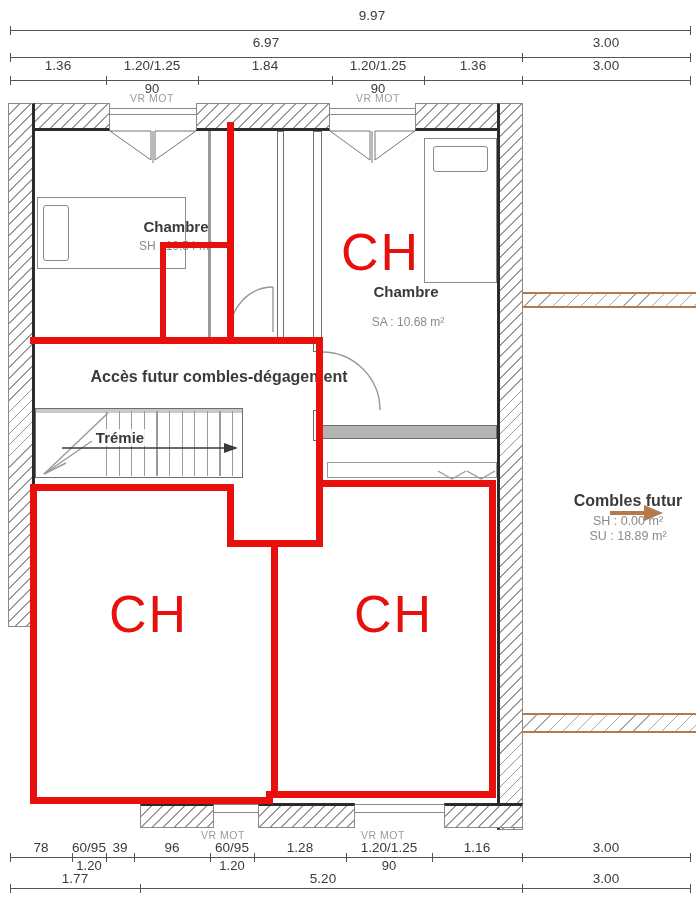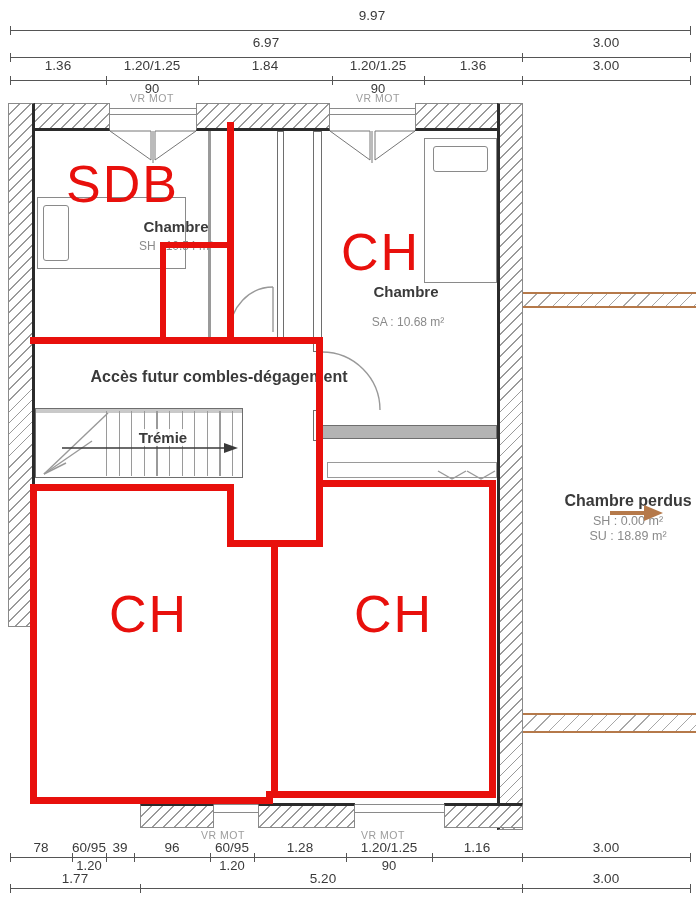--- a/index.html
+++ b/index.html
@@ -25,21 +25,21 @@
   .sillx{position:absolute;background:#fff;border:1px solid #9a9a9a;box-sizing:border-box;z-index:11;}
   .winsill{position:absolute;background:#fff;border-top:1.2px solid #8a8a8a;border-bottom:1.2px solid #8a8a8a;box-sizing:border-box;z-index:11;}
   .bed{position:absolute;background:#fff;border:1.5px solid #8a8a8a;box-sizing:border-box;z-index:12;}
   .pillow{position:absolute;background:#fff;border:1px solid #8a8a8a;border-radius:3px;box-sizing:border-box;z-index:13;}
   .stair{position:absolute;border:1.5px solid #6e6e6e;background:#fff;box-sizing:border-box;z-index:11;}
   .stairtop{position:absolute;background:#c9c9c9;z-index:12;}
   .steps{position:absolute;background:repeating-linear-gradient(90deg,#9a9a9a 0 1.2px,transparent 1.2px 12.6px);z-index:12;}
   
   .glabel{position:absolute;transform:translateX(-50%);font-weight:bold;color:#3a3a3a;white-space:nowrap;z-index:20;}
   .garea{position:absolute;transform:translateX(-50%);color:#8a8a8a;font-size:12px;white-space:nowrap;z-index:20;}
-  .halo{background:rgba(255,255,255,.88);padding:0 3px;margin-left:43px;}
+  .halo{background:rgba(255,255,255,.88);padding:0 3px;}
   
   .ovl{position:absolute;left:0;top:0;z-index:22;pointer-events:none;}
   
   .rl{position:absolute;background:var(--red);z-index:30;}
   .rt{position:absolute;color:var(--red);font-size:52px;line-height:1;letter-spacing:2px;z-index:31;}
 </style>
 </head>
 <body>
 
 <div class="stage">
@@ -141,40 +141,39 @@
       <polygon points="644,505 663,513 644,521" style="fill:var(--tan)"></polygon>
     </g>
   </svg>
 
   <div class="glabel" style="left:176px;top:218px;font-size:15px">Chambre</div>
   <div class="garea" style="left:176px;top:239px">SH : 10.54 m²</div>
   <div class="glabel" style="left:406px;top:283px;font-size:15px">Chambre</div>
   <div class="garea" style="left:408px;top:315px">SA : 10.68 m²</div>
   <div class="glabel" style="left:219px;top:368px;font-size:16px">Accès futur combles-dégagement</div>
   <div class="glabel halo" style="left:120px;top:429px;font-size:15px">Trémie</div>
-  <div class="glabel" style="left:628px;top:492px;font-size:16px">Chambre perdus</div>
+  <div class="glabel" style="left:628px;top:492px;font-size:16px">Combles futur</div>
   <div class="garea" style="left:628px;top:514px;font-size:12.5px">SH : 0.00 m²</div>
   <div class="garea" style="left:628px;top:529px;font-size:12.5px">SU : 18.89 m²</div>
 
   <div class="rl" style="left:227px;top:122px;width:7px;height:222px"></div>
   <div class="rl" style="left:160px;top:242px;width:74px;height:6px"></div>
   <div class="rl" style="left:160px;top:242px;width:6px;height:102px"></div>
   <div class="rl" style="left:30px;top:337px;width:293px;height:7px"></div>
   <div class="rl" style="left:316px;top:337px;width:7px;height:210px"></div>
   <div class="rl" style="left:316px;top:480px;width:180px;height:7px"></div>
   <div class="rl" style="left:489px;top:480px;width:7px;height:318px"></div>
   <div class="rl" style="left:266px;top:791px;width:230px;height:7px"></div>
   <div class="rl" style="left:271px;top:540px;width:7px;height:258px"></div>
   <div class="rl" style="left:227px;top:540px;width:96px;height:7px"></div>
   <div class="rl" style="left:227px;top:484px;width:7px;height:63px"></div>
   <div class="rl" style="left:30px;top:484px;width:204px;height:7px"></div>
   <div class="rl" style="left:30px;top:484px;width:7px;height:320px"></div>
   <div class="rl" style="left:30px;top:797px;width:243px;height:7px"></div>
 
-  <div class="rt" style="left:66px;top:158px">SDB</div>
   <div class="rt" style="left:341px;top:226px">CH</div>
   <div class="rt" style="left:109px;top:588px">CH</div>
   <div class="rt" style="left:354px;top:588px">CH</div>
 
   <div class="vrm" style="left:223px;top:829px">VR MOT</div>
   <div class="vrm" style="left:383px;top:829px">VR MOT</div>
 
   <div class="dl" style="left:41px;top:840px">78</div>
   <div class="dl" style="left:89px;top:840px">60/95</div>
   <div class="dl" style="left:120px;top:840px">39</div>

